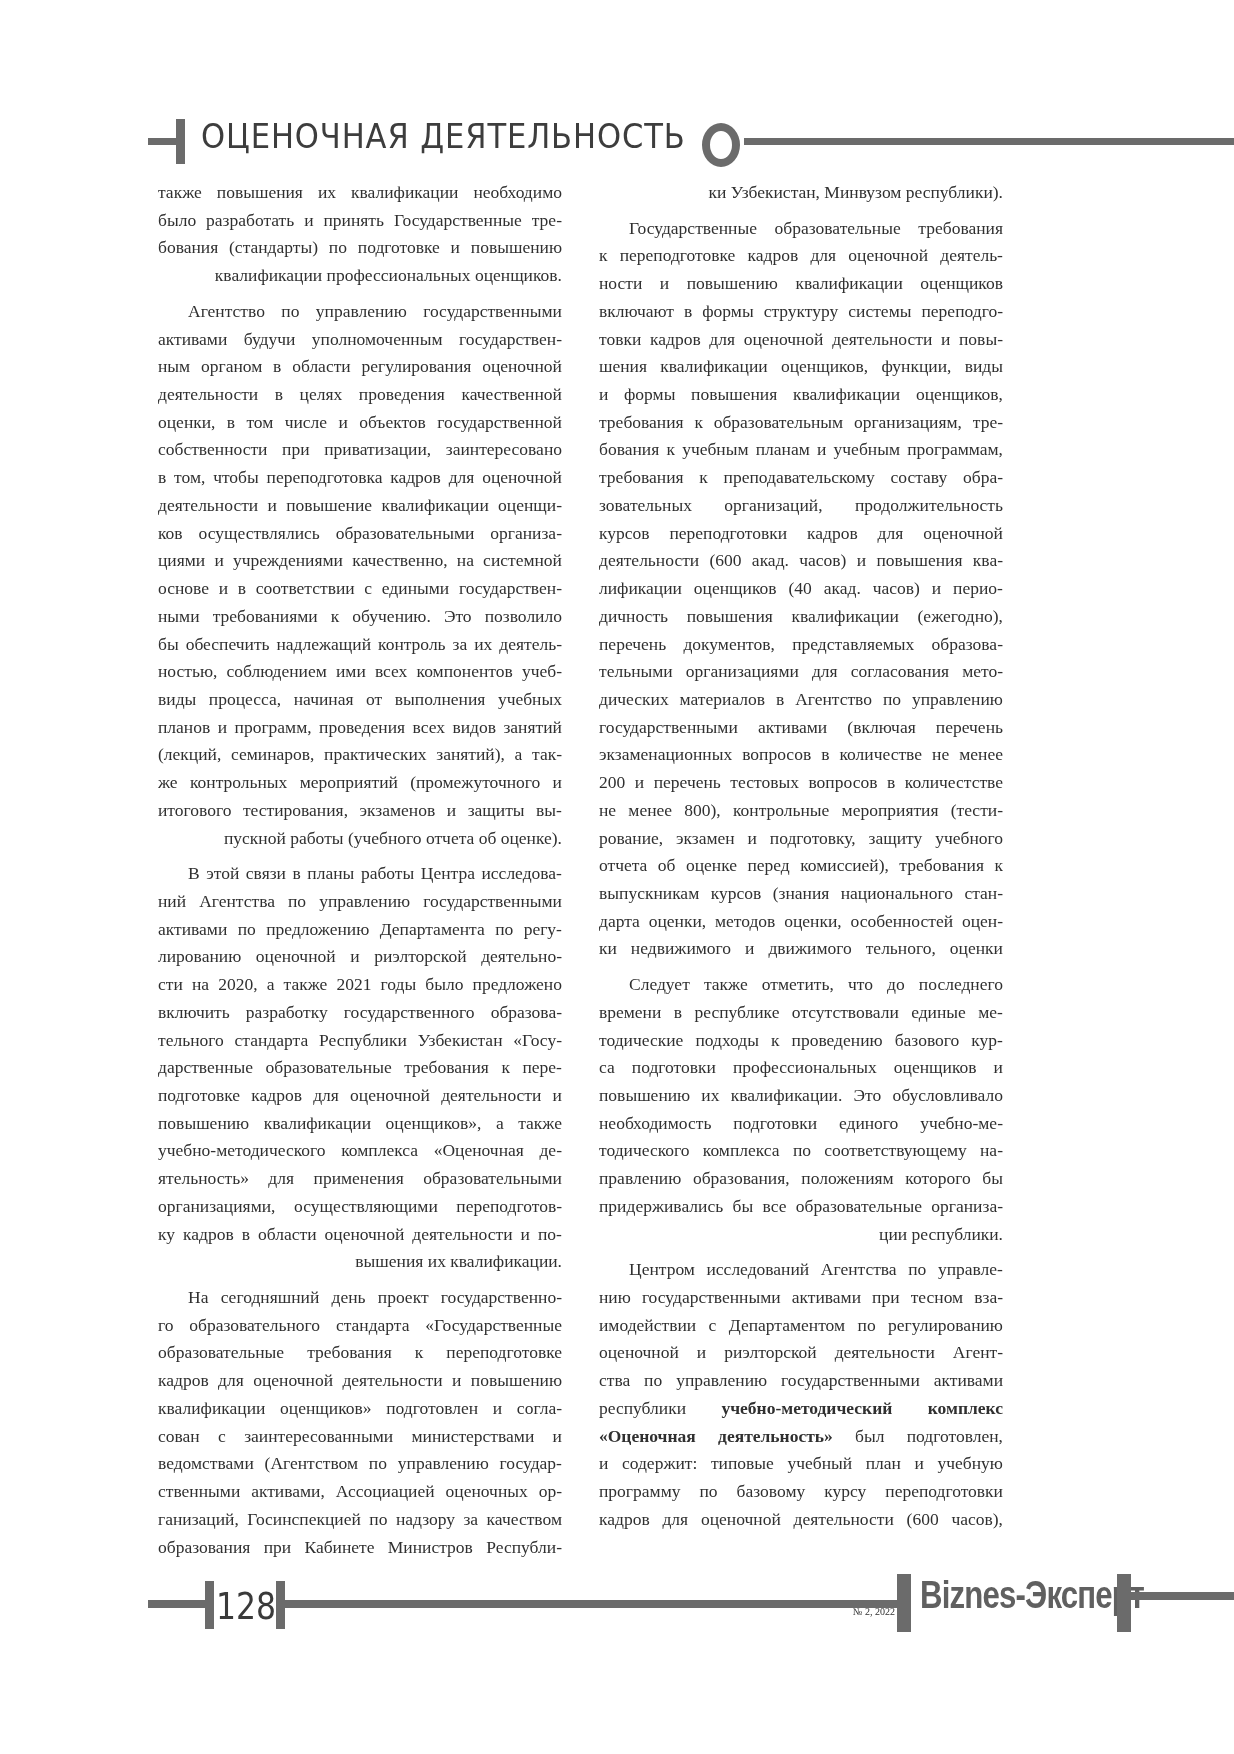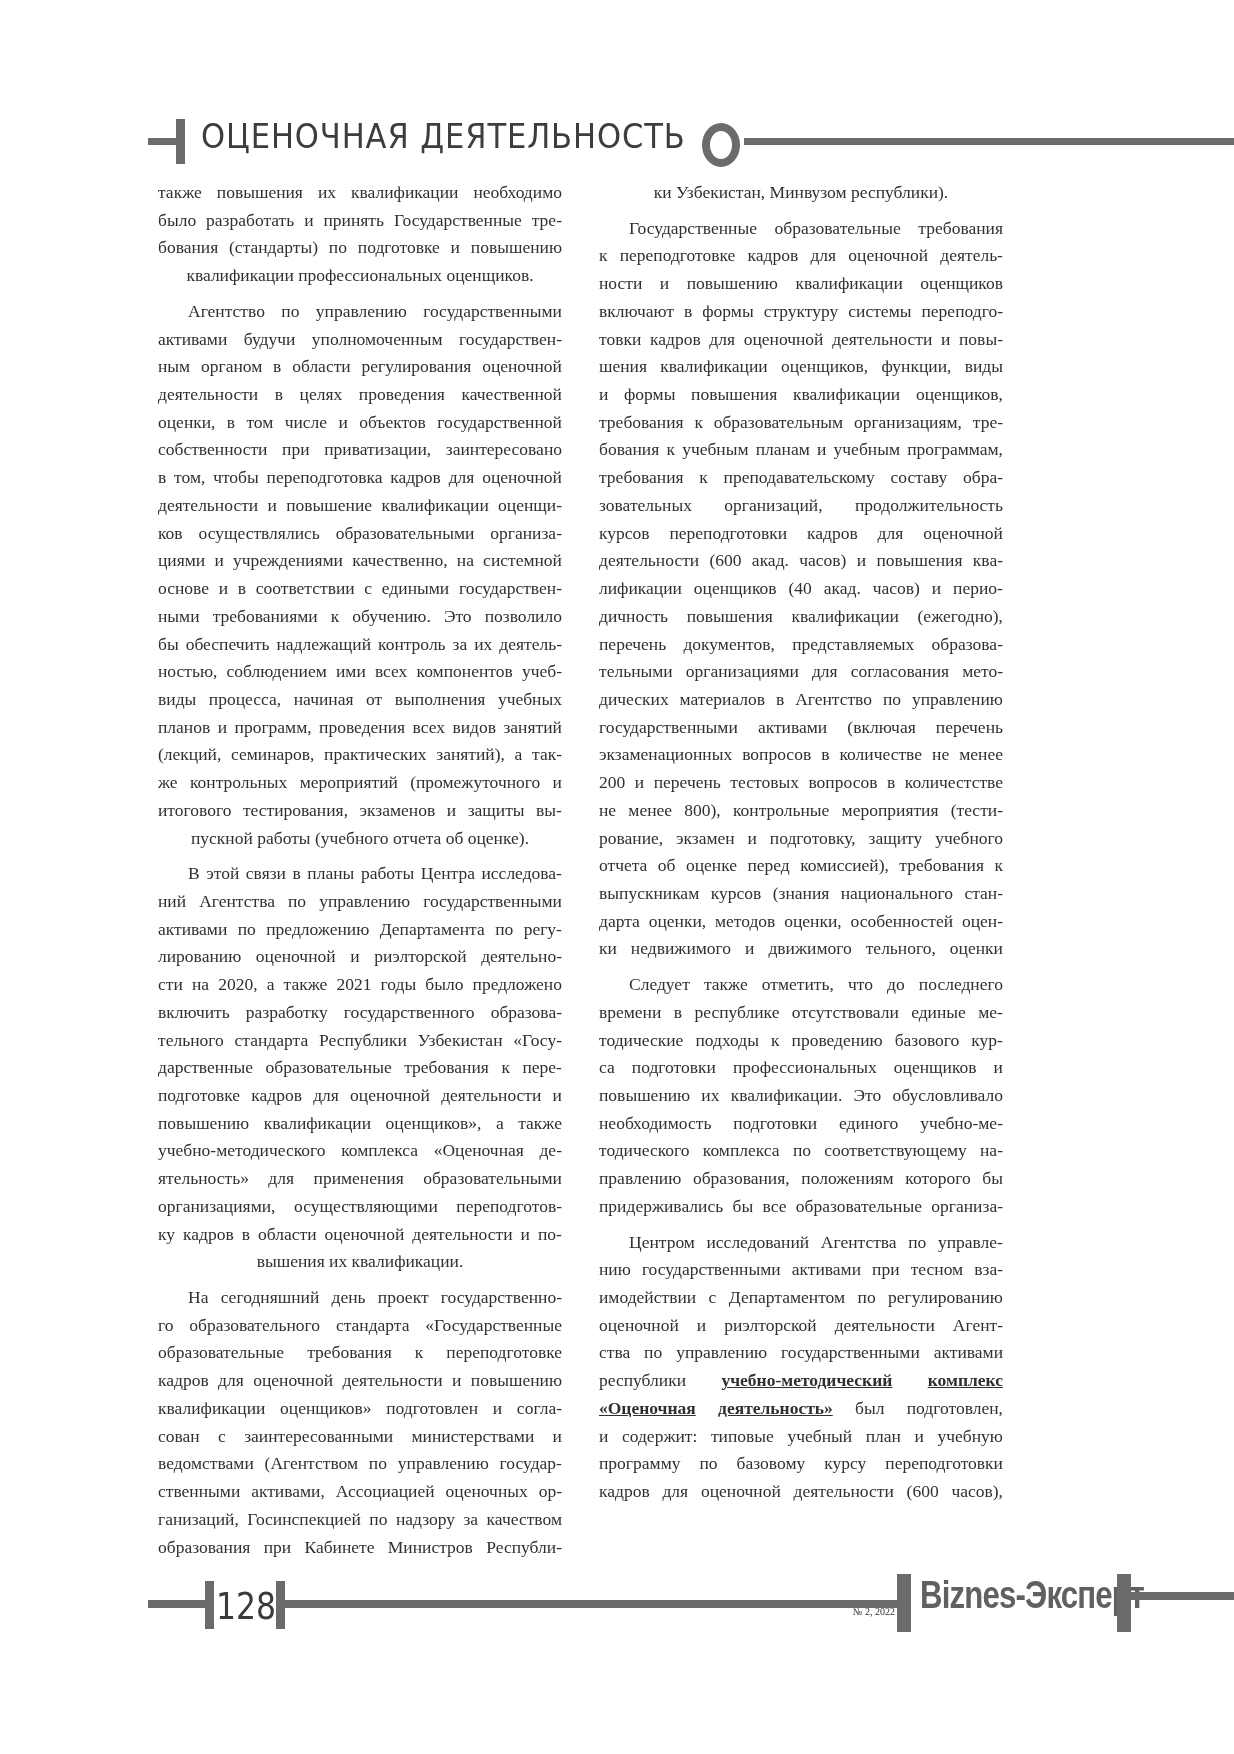--- a/index.html
+++ b/index.html
@@ -34,23 +34,23 @@
     color:#303030;font-size:17.5px;
   }
   #col-left{left:150px;}
   #col-right{left:591px;}
   .paragraph{margin:8px;}
   .line{
     height:27.72px;line-height:27.72px;
     display:flex;justify-content:space-between;
     overflow:hidden;white-space:nowrap;
   }
-  .line.end{display:block;text-align:center;justify-content:flex-start;}
+  .line.end{display:block;text-align:right;justify-content:flex-start;}
   .line.indent{padding-left:30px;}
-  .line b{font-weight:700;text-decoration:underline;}
+  .line b{font-weight:700;}
 
   
   .footer-page-number{
     position:absolute;left:216px;top:1585px;width:58px;
     font-family:"DejaVu Sans", sans-serif;
     font-size:37px;color:#3a3a3a;text-align:center;
     transform:scaleX(.85);transform-origin:left top;
   }
   .footer-issue{
     position:absolute;left:770px;top:1606px;width:125px;
@@ -698,20 +698,21 @@
         <span>которого</span>
         <span>бы</span>
       </div>
       <div class="line">
         <span>придерживались</span>
         <span>бы</span>
         <span>все</span>
         <span>образовательные</span>
         <span>организа-</span>
       </div>
+      <div class="line end">ции республики.</div>
     </div>
     <div class="paragraph">
       <div class="line indent">
         <span>Центром</span>
         <span>исследований</span>
         <span>Агентства</span>
         <span>по</span>
         <span>управле-</span>
       </div>
       <div class="line">

